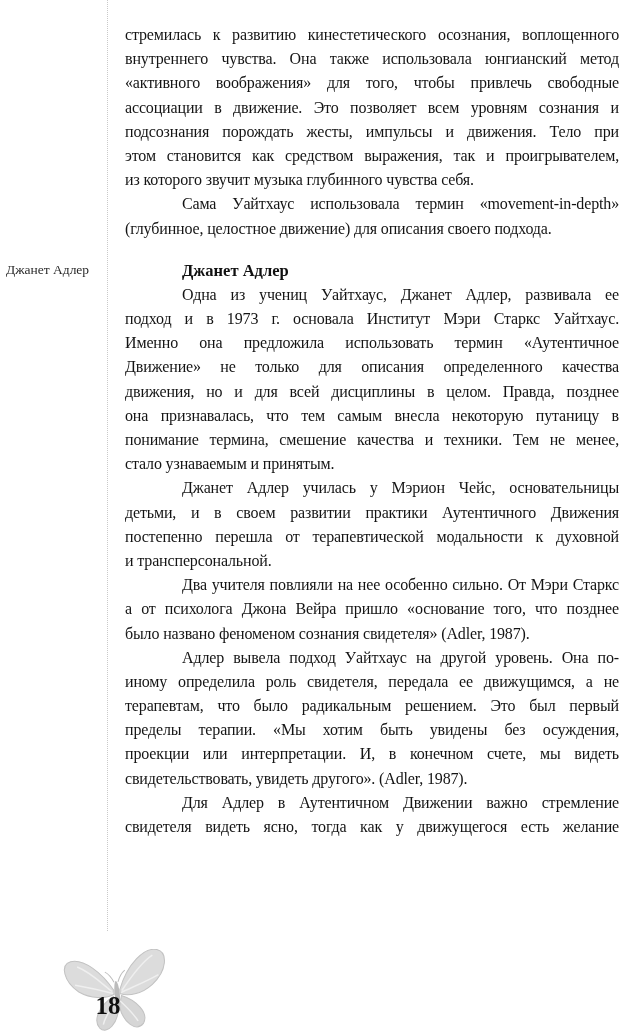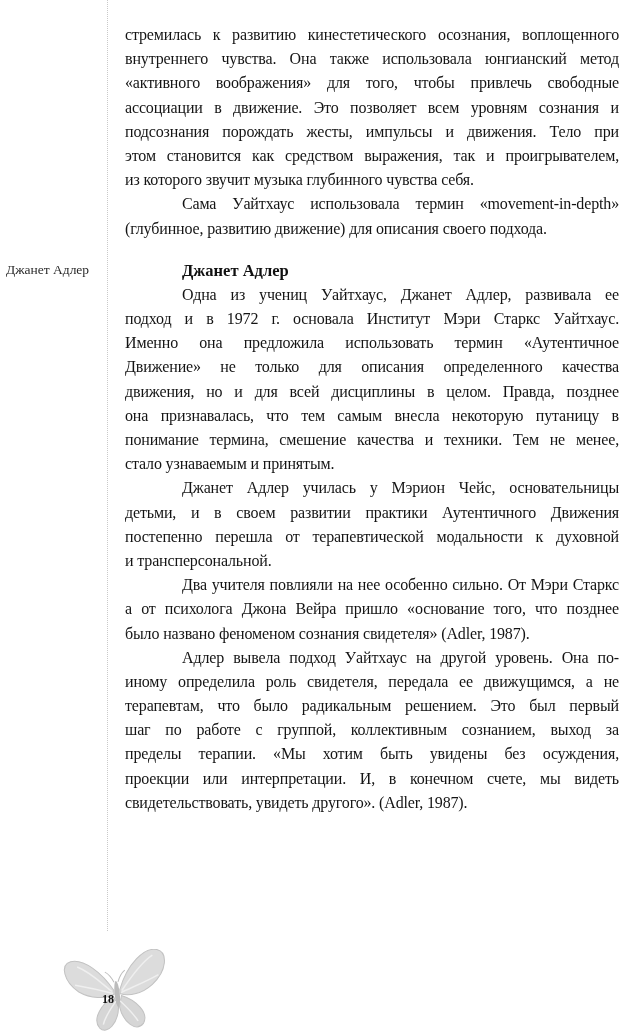--- a/index.html
+++ b/index.html
@@ -61,21 +61,21 @@
     position: absolute;
     left: 56px;
     top: 949px;
   }
   .page-number {
     position: absolute;
     left: 88px;
     top: 992px;
     width: 40px;
     text-align: center;
-    font-size: 12px;
+    font-size: 25px;
     font-weight: bold;
     color: #101010;
   }
 </style>
 </head>
 <body>
 
 <div class="page">
 
   <div class="margin-divider"></div>
@@ -87,26 +87,26 @@
         <div class="line">стремилась к развитию кинестетического осознания, воплощенного</div>
         <div class="line">внутреннего чувства. Она также использовала юнгианский метод</div>
         <div class="line">«активного воображения» для того, чтобы привлечь свободные</div>
         <div class="line">ассоциации в движение. Это позволяет всем уровням сознания и</div>
         <div class="line">подсознания порождать жесты, импульсы и движения. Тело при</div>
         <div class="line">этом становится как средством выражения, так и проигрывателем,</div>
         <div class="line para-end">из которого звучит музыка глубинного чувства себя.</div>
       </div>
       <div class="paragraph">
         <div class="line first-indent">Сама Уайтхаус использовала термин «movement-in-depth»</div>
-        <div class="line para-end">(глубинное, развитию движение) для описания своего подхода.</div>
+        <div class="line para-end">(глубинное, целостное движение) для описания своего подхода.</div>
       </div>
       <div class="heading">Джанет Адлер</div>
       <div class="paragraph">
         <div class="line first-indent">Одна из учениц Уайтхаус, Джанет Адлер, развивала ее</div>
-        <div class="line">подход и в 1972 г. основала Институт Мэри Старкс Уайтхаус.</div>
+        <div class="line">подход и в 1973 г. основала Институт Мэри Старкс Уайтхаус.</div>
         <div class="line">Именно она предложила использовать термин «Аутентичное</div>
         <div class="line">Движение» не только для описания определенного качества</div>
         <div class="line">движения, но и для всей дисциплины в целом. Правда, позднее</div>
         <div class="line">она признавалась, что тем самым внесла некоторую путаницу в</div>
         <div class="line">понимание термина, смешение качества и техники. Тем не менее,</div>
         <div class="line para-end">стало узнаваемым и принятым.</div>
       </div>
       <div class="paragraph">
         <div class="line first-indent">Джанет Адлер училась у Мэрион Чейс, основательницы</div>
         <div class="line">детьми, и в своем развитии практики Аутентичного Движения</div>
@@ -115,24 +115,27 @@
       </div>
       <div class="paragraph">
         <div class="line first-indent">Два учителя повлияли на нее особенно сильно. От Мэри Старкс</div>
         <div class="line">а от психолога Джона Вейра пришло «основание того, что позднее</div>
         <div class="line para-end">было названо феноменом сознания свидетеля» (Adler, 1987).</div>
       </div>
       <div class="paragraph">
         <div class="line first-indent">Адлер вывела подход Уайтхаус на другой уровень. Она по-</div>
         <div class="line">иному определила роль свидетеля, передала ее движущимся, а не</div>
         <div class="line">терапевтам, что было радикальным решением. Это был первый</div>
-        <div class="line">шаг по работе с группой, коллективным сознанием, выход за</div>
         <div class="line">пределы терапии. «Мы хотим быть увидены без осуждения,</div>
         <div class="line">проекции или интерпретации. И, в конечном счете, мы видеть</div>
         <div class="line para-end">свидетельствовать, увидеть другого». (Adler, 1987).</div>
+      </div>
+      <div class="paragraph">
+        <div class="line first-indent">Для Адлер в Аутентичном Движении важно стремление</div>
+        <div class="line">свидетеля видеть ясно, тогда как у движущегося есть желание</div>
       </div>
     </div>
 
   <svg class="footer-butterfly" width="122" height="86" viewBox="0 0 122 86" aria-hidden="true">
     <g transform="rotate(-6 61 43)">
 
       <path d="M58,41 C48,22 31,6 18,8 C7,10 9,27 23,39 C34,47 49,49 58,45 Z" fill="#dcdcdc" stroke="#c2c2c2" stroke-width="1"></path>
 
       <path d="M64,41 C74,16 93,1 105,5 C116,9 113,27 97,39 C86,47 73,49 64,45 Z" fill="#dcdcdc" stroke="#c2c2c2" stroke-width="1"></path>
 

